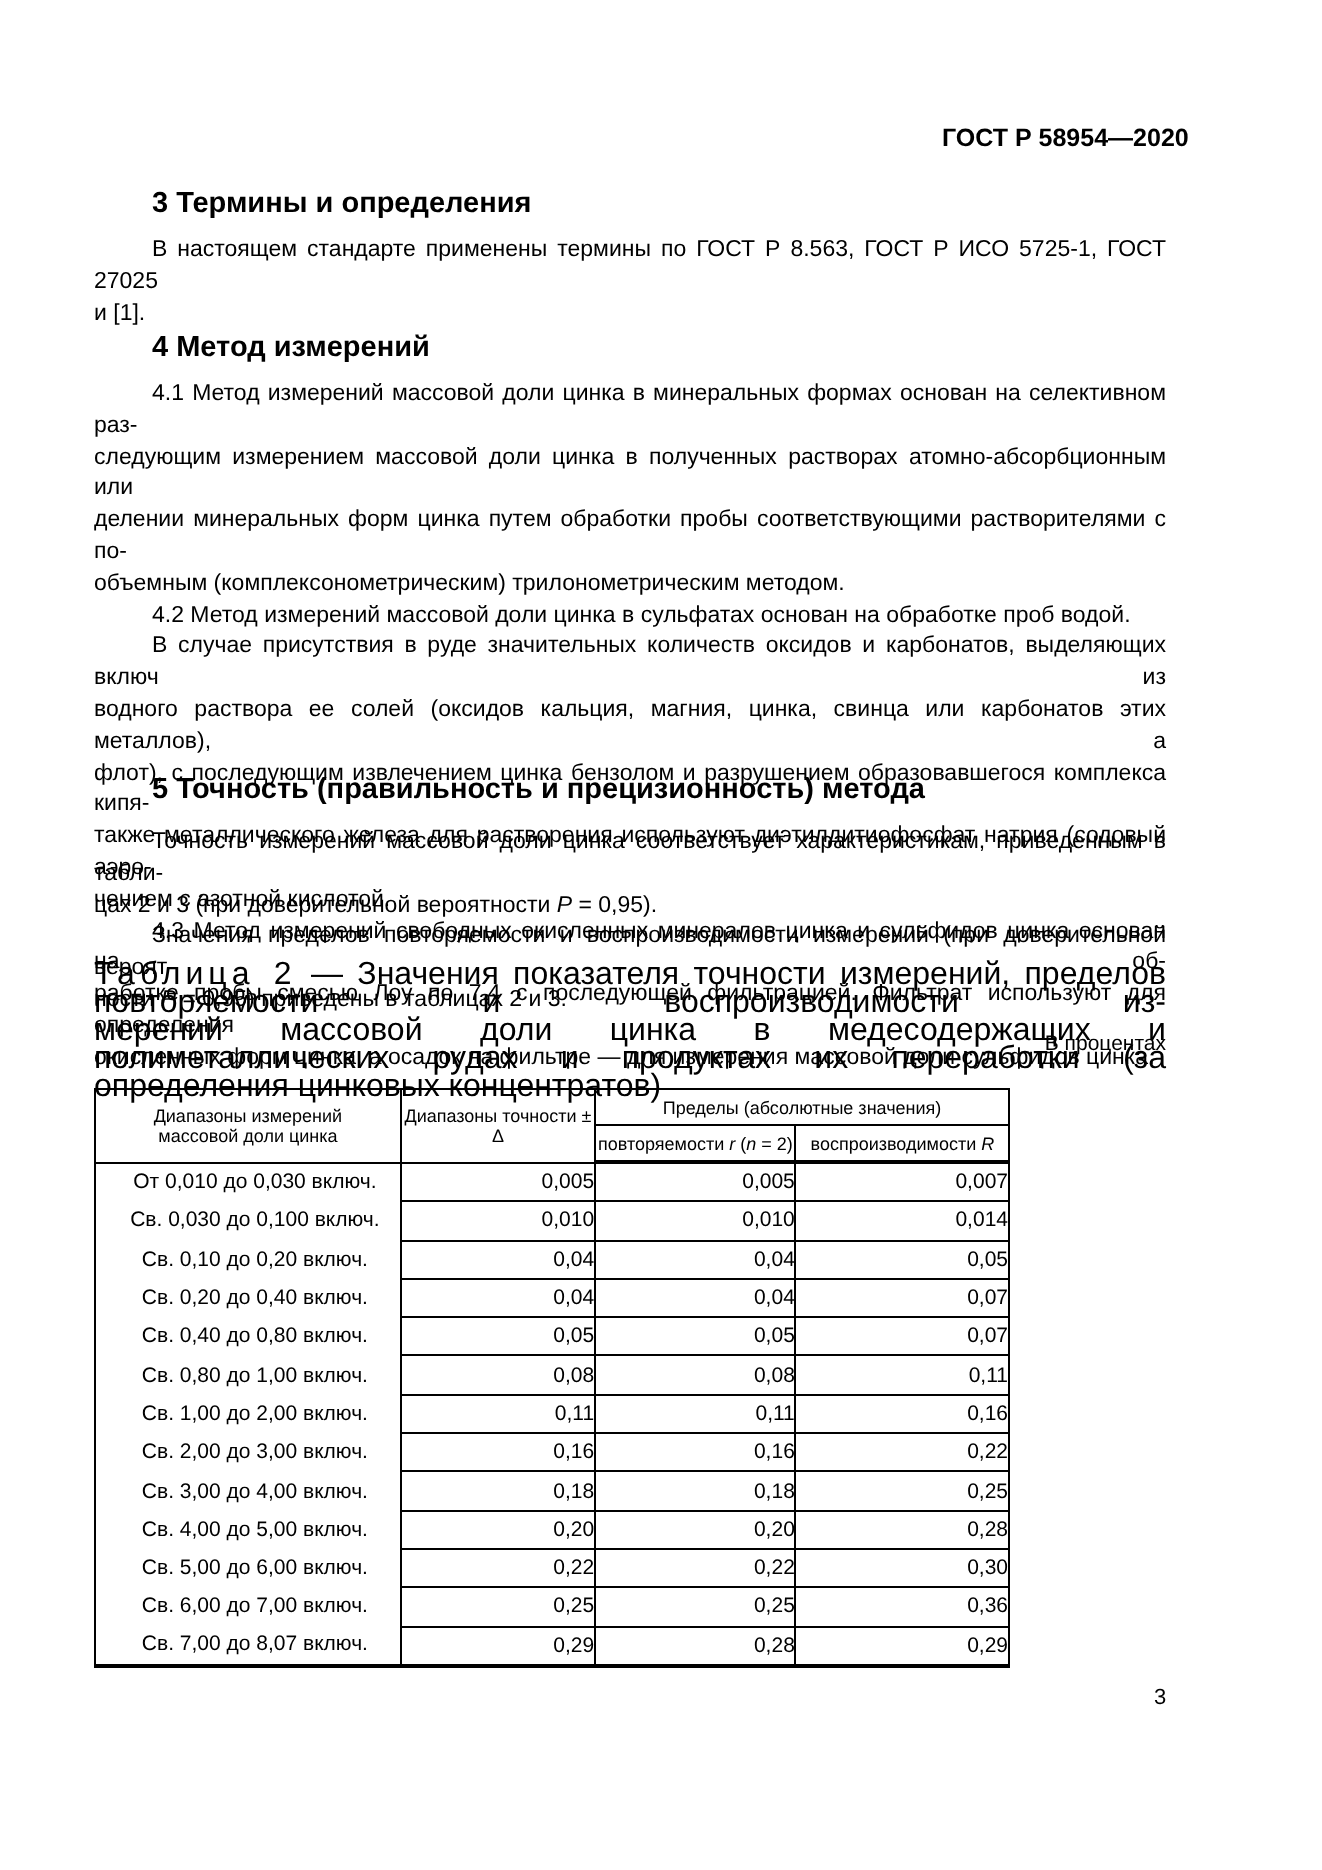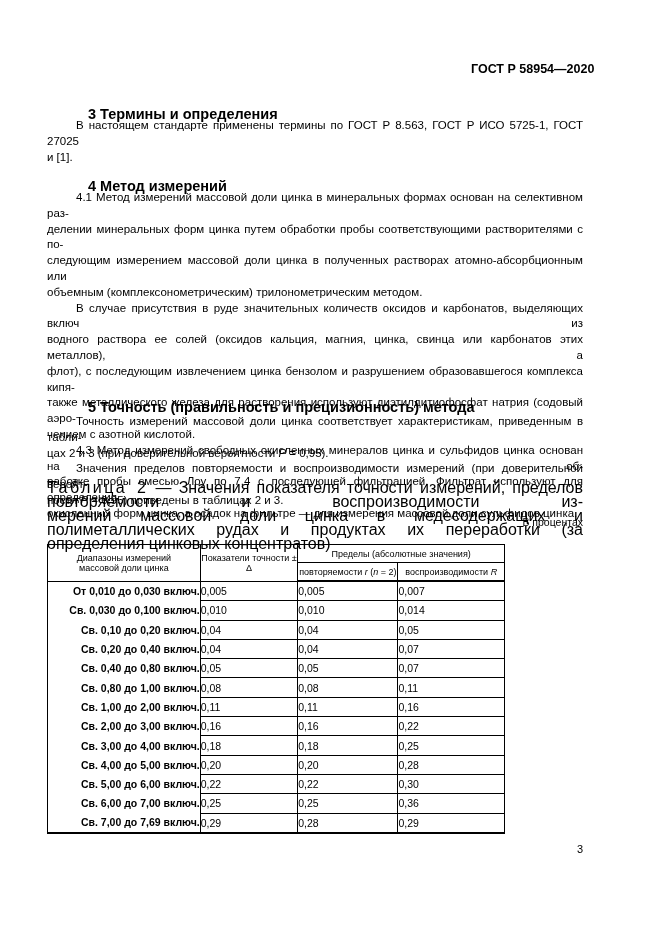--- a/index.html
+++ b/index.html
@@ -1,58 +1,59 @@
 <!DOCTYPE html>
 <html><head>
 <meta charset="utf-8">
 <style>
   html, body { margin:0; padding:0; background:#fff; }
   body { width:661px; height:935px; position:relative; overflow:hidden;
          font-family:"Liberation Sans", sans-serif; color:#000; }
   .abs { position:absolute; }
   .doc-code { left:471px; top:62px; font-size:12.5px; font-weight:bold; }
-  h2 { margin:12px; font-size:14.5px; font-weight:bold; position:absolute; left:76px; }
+  h2 { margin:0; font-size:14.5px; font-weight:bold; position:absolute; left:76px; }
   .p { position:absolute; left:47px; width:536px; font-size:11.5px; line-height:15.8px;
        text-align:justify; }
   .p .ind { display:inline-block; width:29px; }
   .pline { display:block; text-align:justify; text-align-last:justify; }
   .pline.last { text-align-last:left; }
   .caption { position:absolute; left:47px; width:536px; font-size:16px; line-height:14px; }
   .caption .lbl { letter-spacing:2.5px; }
   .unit { position:absolute; right:78px; top:516px; font-size:10.5px; }
   table { position:absolute; left:47px; top:544px; width:458px; border-collapse:collapse;
           font-size:10.5px; }
   th { font-weight:normal; font-size:9px; border:1px solid #000; padding:0; height:17px; }
   thead tr:last-child th { border-bottom:2px solid #000; }
-  td { height:18.3px; padding:0; text-align:left; border-left:1px solid #000; border-right:1px solid #000;
+  td { height:18.3px; padding:0; text-align:right; border-left:1px solid #000; border-right:1px solid #000;
        border-top:1px solid #000; }
-  td.range { text-align:right; padding-left:7px; border-top:none;font-weight:bold; }
+  td.range { text-align:center; padding-left:7px; border-top:none; }
   tbody tr:first-child td { border-top:none; }
   tbody tr:last-child td { border-bottom:2px solid #000; }
   table { border:1px solid #000; }
   .pagenum { left:577px; top:843px; font-size:11px; }
   i { font-style:italic; }
 </style>
 </head>
 <body>
 
 <div class="abs doc-code">ГОСТ Р 58954—2020</div>
 
 <h2 style="top:94px">3 Термины и определения</h2>
 <div class="p" style="top:118px">
   <span class="pline"><span class="ind"></span><span>В настоящем стандарте применены термины по ГОСТ Р 8.563, ГОСТ Р ИСО 5725-1, ГОСТ 27025</span></span>
   <span class="pline last">и [1].</span>
 </div>
 
 <h2 style="top:166px">4 Метод измерений</h2>
 <div class="p" style="top:190px">
   <span class="pline"><span class="ind"></span><span>4.1 Метод измерений массовой доли цинка в минеральных формах основан на селективном раз-</span></span>
+  <span class="pline">следующим измерением массовой доли цинка в полученных растворах атомно-абсорбционным или</span>
   <span class="pline">делении минеральных форм цинка путем обработки пробы соответствующими растворителями с по-</span>
-  <span class="pline">следующим измерением массовой доли цинка в полученных растворах атомно-абсорбционным или</span>
   <span class="pline last">объемным (комплексонометрическим) трилонометрическим методом.</span>
+  <span class="pline last"><span class="ind"></span><span>4.2 Метод измерений массовой доли цинка в сульфатах основан на обработке проб водой.</span></span>
   <span class="pline"><span class="ind"></span><span>В случае присутствия в руде значительных количеств оксидов и карбонатов, выделяющих включ из</span></span>
   <span class="pline">водного раствора ее солей (оксидов кальция, магния, цинка, свинца или карбонатов этих металлов), а</span>
   <span class="pline">флот), с последующим извлечением цинка бензолом и разрушением образовавшегося комплекса кипя-</span>
   <span class="pline">также металлического железа для растворения используют диэтилдитиофосфат натрия (содовый аэро-</span>
   <span class="pline last">чением с азотной кислотой.</span>
   <span class="pline"><span class="ind"></span><span>4.3 Метод измерений свободных окисленных минералов цинка и сульфидов цинка основан на об-</span></span>
   <span class="pline">работке пробы смесью Лоу по 7.4 с последующей фильтрацией. Фильтрат используют для определения</span>
   <span class="pline last">окисленных форм цинка, а осадок на фильтре — для измерения массовой доли сульфидов цинка.</span>
 </div>
 
@@ -74,21 +75,21 @@
 <table>
   <colgroup>
     <col style="width:183px">
       <col style="width:120px">
       <col style="width:117px">
       <col style="width:117px">
   </colgroup>
   <thead>
     <tr>
       <th rowspan="2" style="padding:0 20px">Диапазоны измерений массовой доли цинка</th>
-      <th rowspan="2">Показатели точности ± Δ</th>
+      <th rowspan="2">Диапазоны точности ± Δ</th>
       <th colspan="2">Пределы (абсолютные значения)</th>
     </tr>
     <tr>
       <th>повторяемости <i>r</i> (<i>n</i> = 2)</th>
       <th>воспроизводимости <i>R</i></th>
     </tr>
   </thead>
   <tbody id="tbody">
       <tr>
         <td class="range">От 0,010 до 0,030 включ.</td>
@@ -156,21 +157,21 @@
         <td>0,22</td>
         <td>0,30</td>
       </tr>
       <tr>
         <td class="range">Св. 6,00 до 7,00 включ.</td>
         <td>0,25</td>
         <td>0,25</td>
         <td>0,36</td>
       </tr>
       <tr>
-        <td class="range">Св. 7,00 до 7,69 включ.</td>
+        <td class="range">Св. 7,00 до 8,07 включ.</td>
         <td>0,29</td>
         <td>0,28</td>
         <td>0,29</td>
       </tr>
     </tbody>
 </table>
 
 <div class="abs pagenum">3</div>
 
 </body></html>

